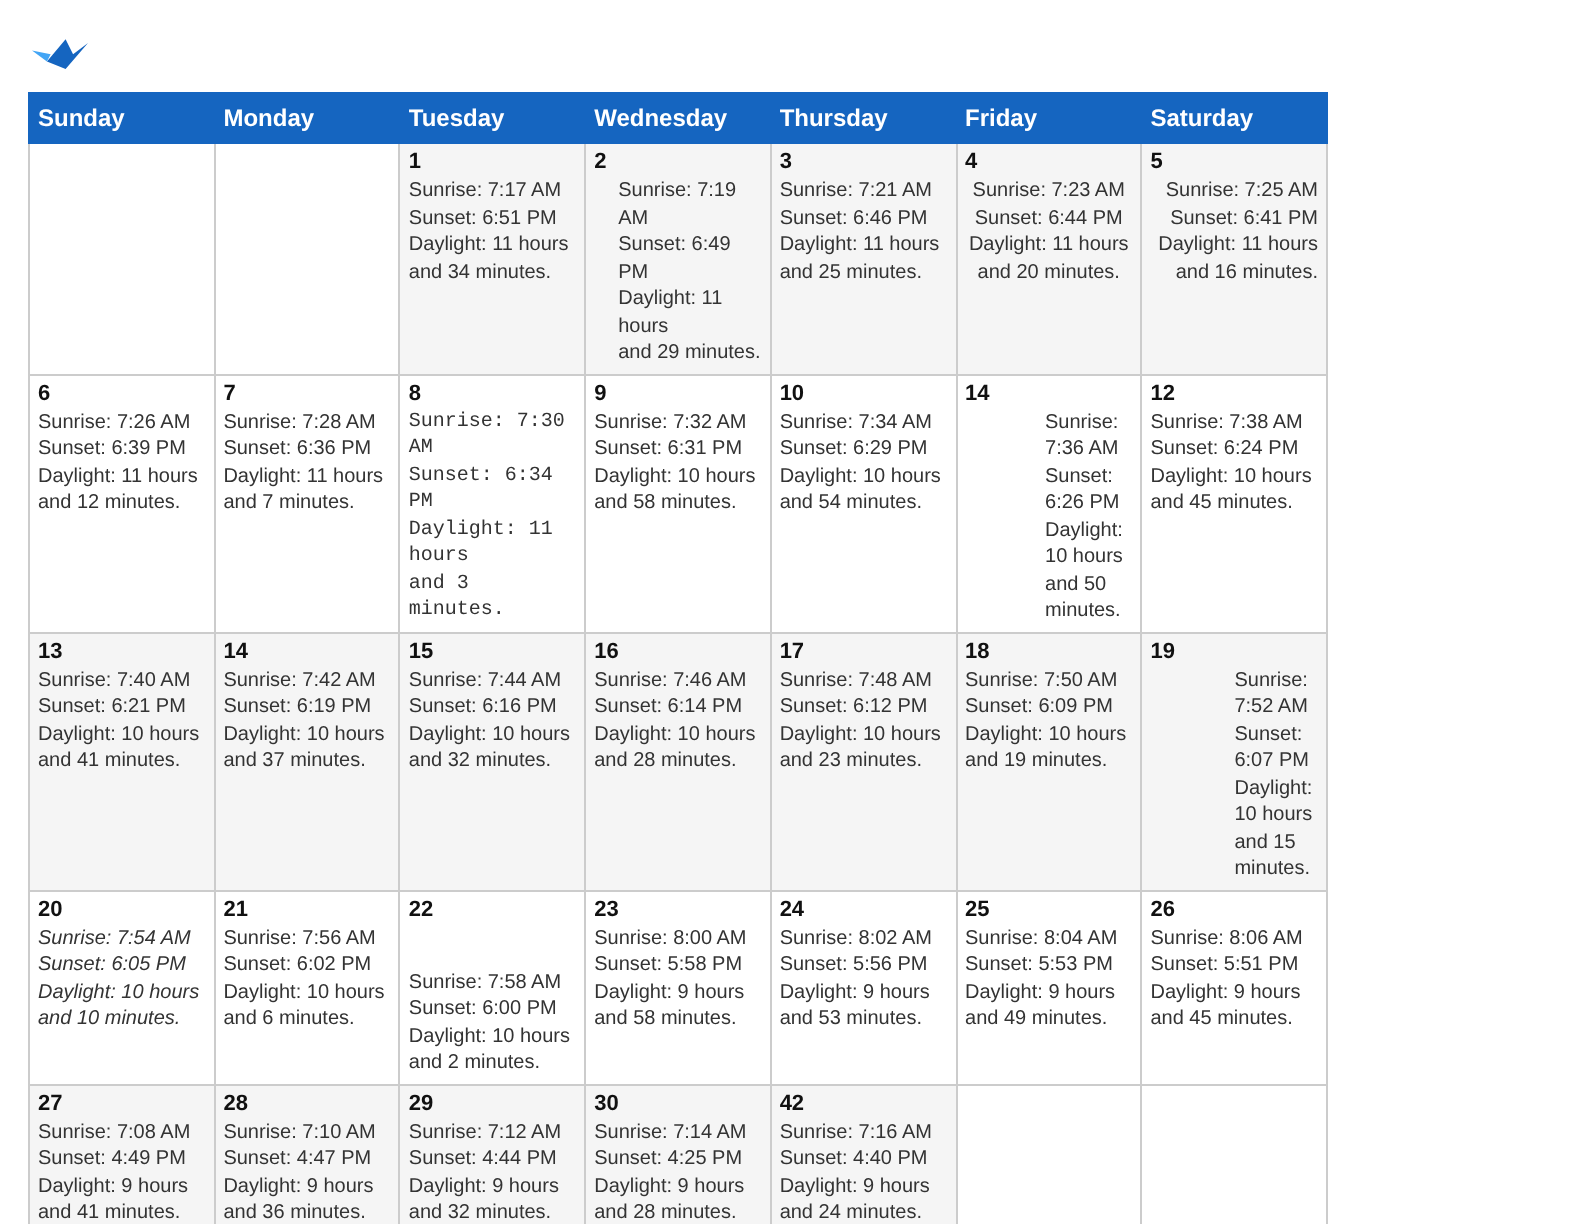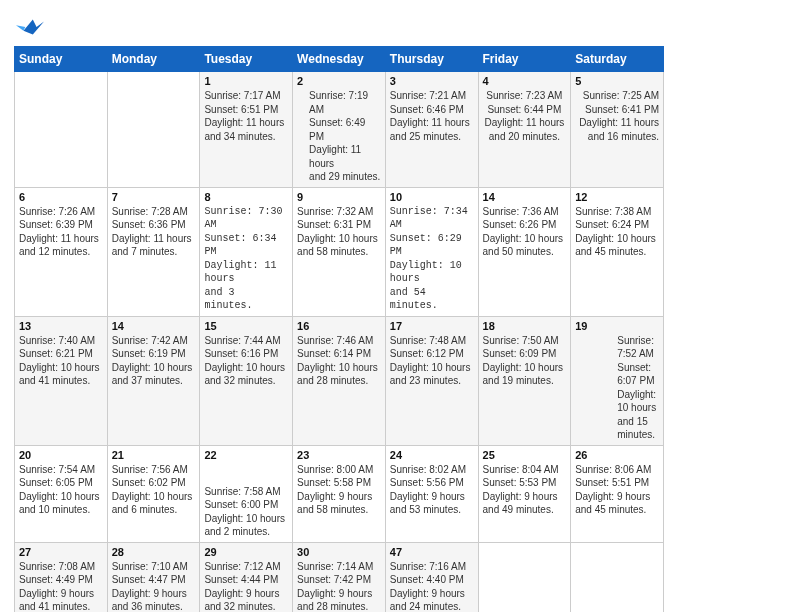--- a/index.html
+++ b/index.html
@@ -195,28 +195,28 @@
           </td>
           <td>
             <span class="day-num">9</span>
             <div class="cell-content" style="white-space: pre-line;">Sunrise: 7:32 AM
 Sunset: 6:31 PM
 Daylight: 10 hours
 and 58 minutes.</div>
           </td>
           <td>
             <span class="day-num">10</span>
-            <div class="cell-content" style="white-space: pre-line; font-family: Liberation Mono, monospace;">Sunrise: 7:34 AM
+            <div class="cell-content" style="white-space: pre-line;">Sunrise: 7:34 AM
 Sunset: 6:29 PM
 Daylight: 10 hours
 and 54 minutes.</div>
           </td>
           <td>
             <span class="day-num">14</span>
-            <div class="cell-content" style="white-space: pre-line;">Sunrise: 7:36 AM
+            <div class="cell-content" style="white-space: pre-line; margin-left: 40px;">Sunrise: 7:36 AM
 Sunset: 6:26 PM
 Daylight: 10 hours
 and 50 minutes.</div>
           </td>
           <td>
             <span class="day-num">12</span>
             <div class="cell-content" style="white-space: pre-line;">Sunrise: 7:38 AM
 Sunset: 6:24 PM
 Daylight: 10 hours
 and 45 minutes.</div>
@@ -269,21 +269,21 @@
             <span class="day-num">19</span>
             <div class="cell-content" style="white-space: pre-line; margin-left: 42px;">Sunrise: 7:52 AM
 Sunset: 6:07 PM
 Daylight: 10 hours
 and 15 minutes.</div>
           </td>
         </tr>
         <tr>
           <td>
             <span class="day-num">20</span>
-            <div class="cell-content" style="white-space: pre-line;">Sunrise: 7:54 AM
+            <div class="cell-content" style="white-space: pre-line; font-style: italic;">Sunrise: 7:54 AM
 Sunset: 6:05 PM
 Daylight: 10 hours
 and 10 minutes.</div>
           </td>
           <td>
             <span class="day-num">21</span>
             <div class="cell-content" style="white-space: pre-line;">Sunrise: 7:56 AM
 Sunset: 6:02 PM
 Daylight: 10 hours
 and 6 minutes.</div>
@@ -342,26 +342,26 @@
           <td>
             <span class="day-num">29</span>
             <div class="cell-content" style="white-space: pre-line;">Sunrise: 7:12 AM
 Sunset: 4:44 PM
 Daylight: 9 hours
 and 32 minutes.</div>
           </td>
           <td>
             <span class="day-num">30</span>
             <div class="cell-content" style="white-space: pre-line;">Sunrise: 7:14 AM
-Sunset: 7:42 PM
+Sunset: 4:25 PM
 Daylight: 9 hours
 and 28 minutes.</div>
           </td>
           <td>
-            <span class="day-num">47</span>
+            <span class="day-num">42</span>
             <div class="cell-content" style="white-space: pre-line;">Sunrise: 7:16 AM
 Sunset: 4:40 PM
 Daylight: 9 hours
 and 24 minutes.</div>
           </td>
           <td class="empty-cell"></td>
           <td class="empty-cell"></td>
         </tr>
       </tbody>
   </table>

